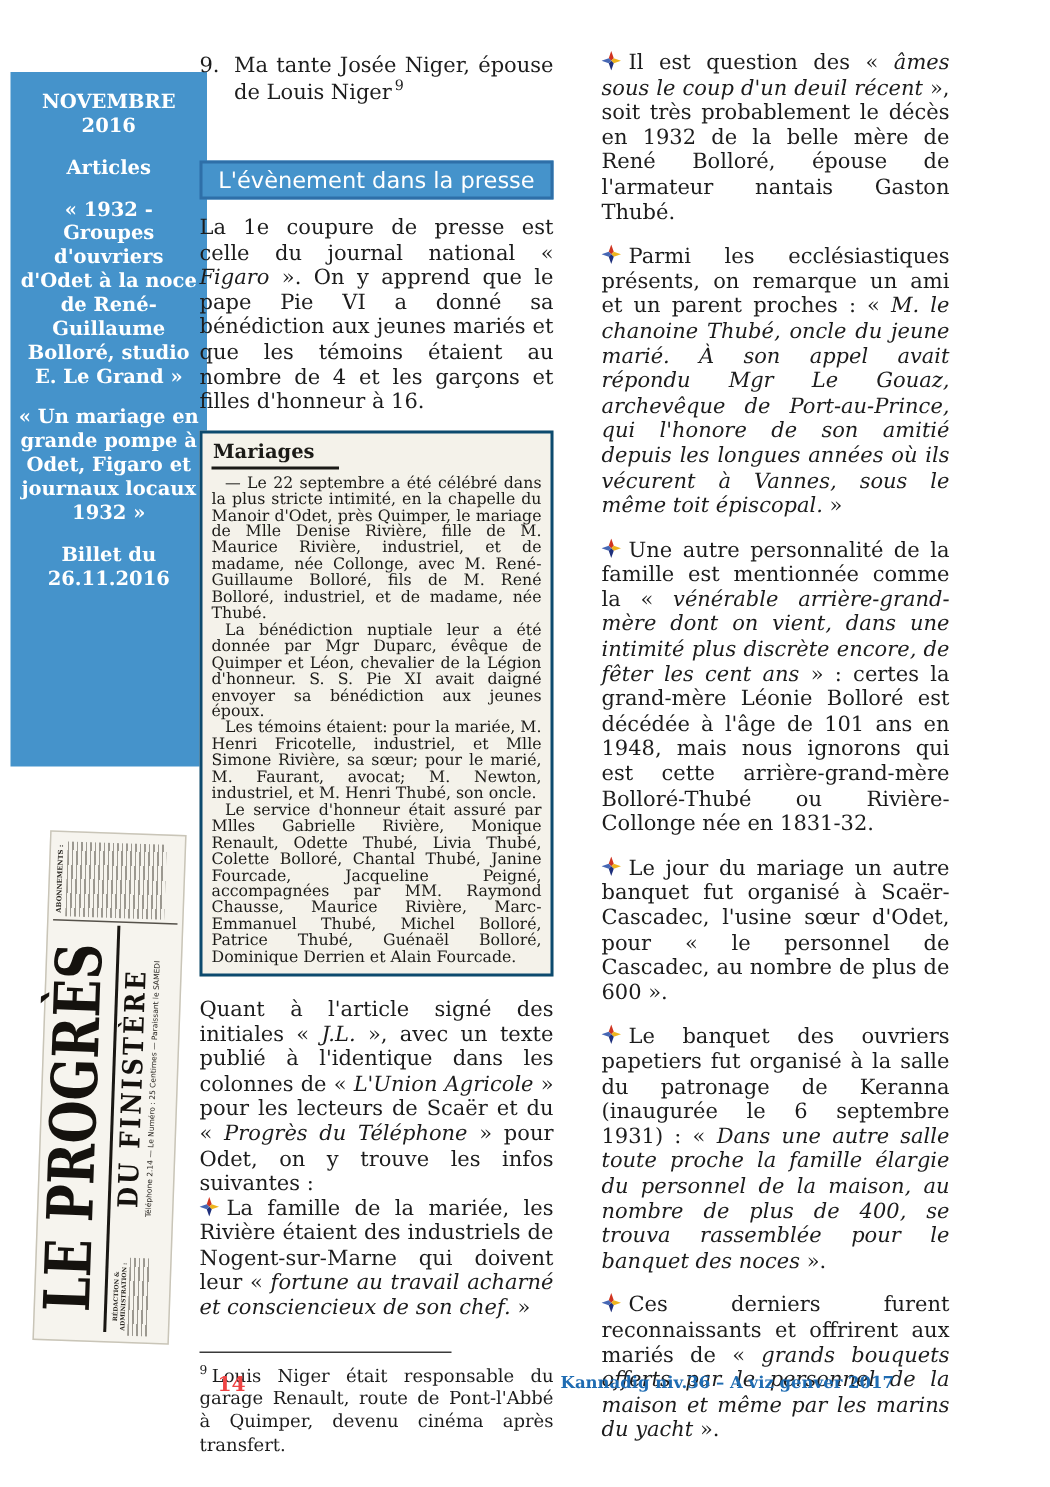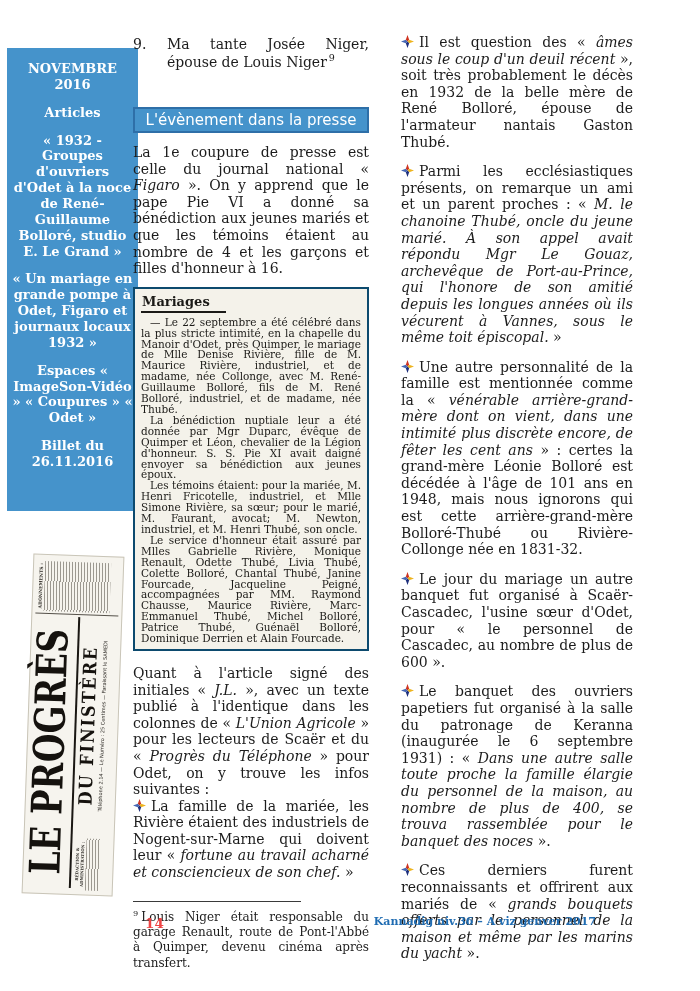--- a/index.html
+++ b/index.html
@@ -37,21 +37,21 @@
   .mh-side .mh-microlines{height:66px;}
 
   
   .col-mid{position:absolute;left:133px;top:36px;width:236px;}
   .col-right{position:absolute;left:401px;top:34px;width:232px;}
   .bodytext{font-size:14px;line-height:16.6px;text-align:justify;}
   .col-right p{margin:0 0 13px;}
 
   .item9{display:flex;font-size:14px;line-height:17.5px;}
   .item9 .num{width:23px;flex:none;}
-  .item9 .txt{flex:1;text-align:justify;margin-left:11px;}
+  .item9 .txt{flex:1;text-align:justify;}
 
   .banner{margin-top:36px;height:26px;box-sizing:border-box;
           background:#4593cb;border:2px solid #2e6fa8;
           display:flex;align-items:center;justify-content:center;
           color:#ffffff;font-family:"DejaVu Sans",sans-serif;font-size:15px;}
 
   .para-intro{margin-top:11px;}
   .para-after{margin-top:14px;}
   .para-bullet{margin-top:0;}
 
@@ -81,21 +81,20 @@
           color:#1f6cb2;font-weight:bold;font-size:11px;}
 </style>
 </head>
 <body>
 
 <nav class="sidebar">
   <div class="sb-block">NOVEMBRE 2016</div>
   <div class="sb-block">Articles</div>
   <div class="sb-block">« 1932 - Groupes d'ouvriers d'Odet à la noce de René-Guillaume Bolloré, studio E. Le Grand »</div>
   <div class="sb-block">« Un mariage en grande pompe à Odet, Figaro et journaux locaux 1932 »</div>
-  <div class="sb-block">Espaces « ImageSon-Vidéo » « Coupures » « Odet »</div>
   <div class="sb-block">Billet du 26.11.2016</div>
 </nav>
 
 <div class="masthead">
   <div class="mh-rot">
     <div class="mh-main">
       <div class="mh-title">LE PROGRÈS</div>
       <div class="mh-divider"></div>
       <div class="mh-bottom">
         <div class="mh-redaction">

